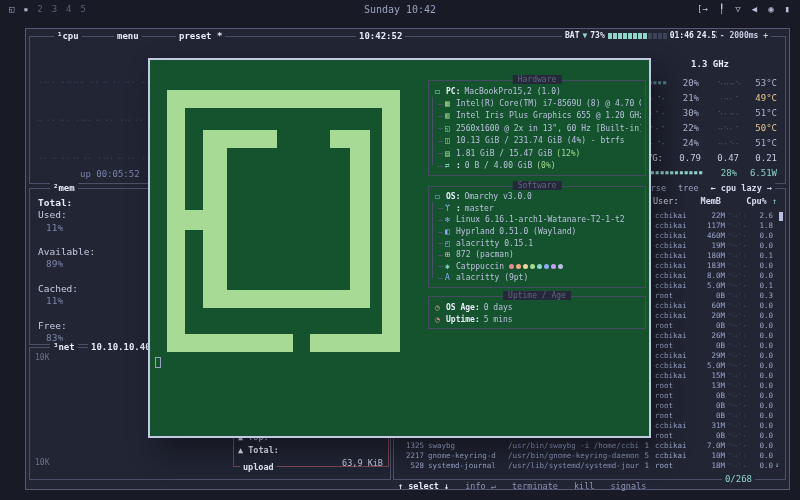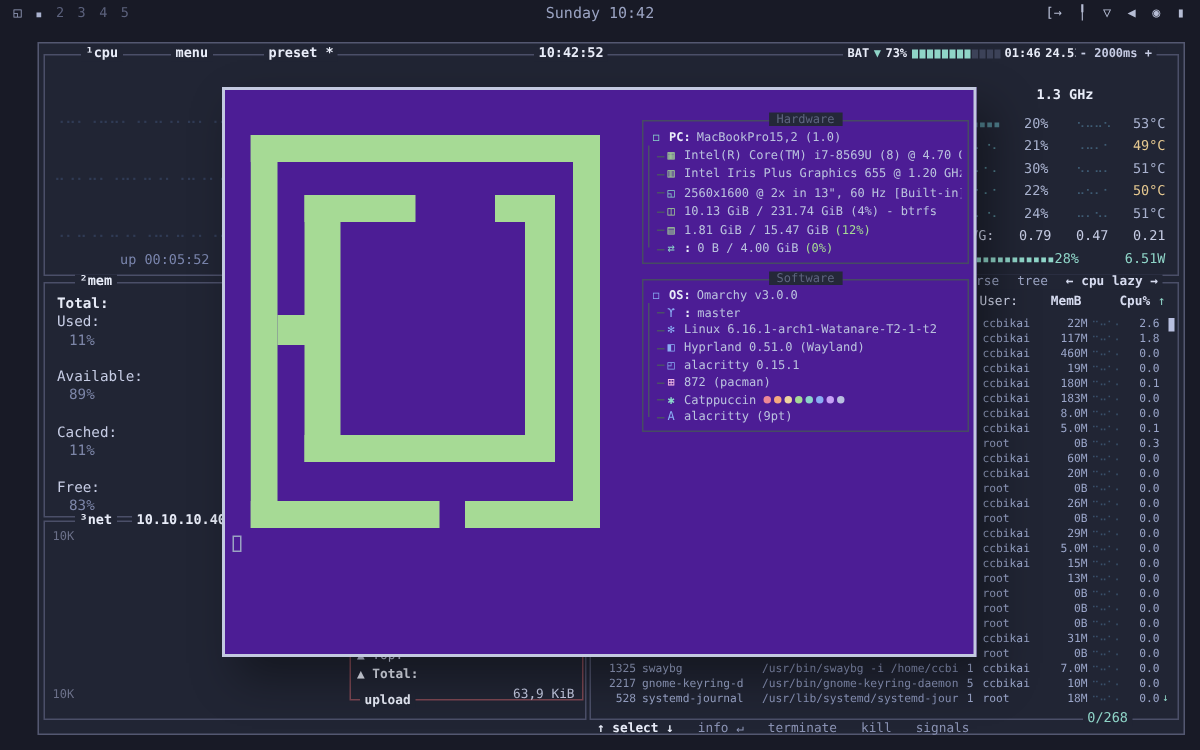--- a/index.html
+++ b/index.html
@@ -38,21 +38,21 @@
   .cpu-right { position:absolute; right:8px; top:38px; width:172px; font-size:9px; }
   .core-row { display:flex; align-items:center; height:15px; justify-content:flex-end; }
   .core-lg { color:#4f7f8d; font-size:8px; flex:1; text-align:right; overflow:hidden; white-space:nowrap; }
   .core-load { width:32px; text-align:right; color:#a9b2cf; }
   .core-mg { width:42px; text-align:right; color:#3f5c74; font-size:8px; }
   .core-temp { width:36px; text-align:right; color:#a9b2cf; }
   .core-temp.warm { color:#e5c890; }
   .lavg-label { color:#cdd3e8; }
   .lavg-val { width:38px; text-align:right; color:#c6cce4; }
   .total-meter { color:#8fd5c8; font-size:8px; }
-  .total-pct { width:34px; color:#8fd5c8; }
+  .total-pct { width:34px; text-align:right; color:#8fd5c8; }
   .total-pow { width:40px; text-align:right; color:#8fd5c8; }
   .cpu-uptime { position:absolute; left:10px; bottom:4px; color:#7a85ad; font-size:9px;margin-left:40px; }
   .box-mem { left:3px; top:159px; width:362px; height:157px; }
   .box-mem .btitle { left:20px; }
   .mem-lines { position:absolute; left:8px; top:8px; right:6px; }
   .mem-line { position:relative; height:12.3px; font-size:9.5px; }
   .mem-line .lbl { color:#c6cce4; }
   .mem-line .lbl.b { font-weight:bold; color:#e8ecf8; }
   .mem-line .pct { color:#7d86a8; padding-left:8px; }
   .mem-line .frag { position:absolute; left:113px; top:0; color:#c6cce4; }
@@ -91,21 +91,21 @@
   .pr-extra { width:8px; text-align:center; color:#8fd5c8; font-size:7px; }
   .proc-thumb { position:absolute; right:2px; top:23px; width:4px; height:9px; background:#b8c0e0; }
   .proc-footer { position:absolute; right:30px; bottom:-5px; background:#212534; padding:0 3px;
     color:#8fd5c8; font-size:9px; }
   .menu-bar { position:absolute; left:372px; top:452px; display:flex; gap:16px; font-size:8.5px;
     color:#8items epx; color:#8b93b4; }
   .menu-item { color:#8b93b4; }
   .menu-item.b { color:#e8ecf8; font-weight:bold; }
   
   .fwin { position:absolute; left:148px; top:58px; width:503px; height:380px;
-    background:#4c1d95; border:2px solid #c3c9e0; box-shadow:10px 14px 28px rgba(0,0,0,.38); }
+    background:#14532d; border:2px solid #c3c9e0; box-shadow:10px 14px 28px rgba(0,0,0,.38); }
   .logo { position:absolute; left:17px; top:30px; }
   .cursor { position:absolute; left:5px; top:297px; width:6px; height:11px; border:1px solid #9aa3c2; }
   .ffbox { position:absolute; left:278px; width:218px; border:1px solid #464b63; }
   .fftitle { position:absolute; top:-6px; left:50%; transform:translateX(-50%);
     background:#242838; padding:0 5px; color:#5e6580; font-size:8px; white-space:nowrap; }
   .ff-hw { top:20px; height:96px; }
   .ff-sw { top:126px; height:102px; }
   .ff-up { top:236px; height:33px; }
   .ff-rows { position:absolute; left:6px; right:4px; top:4px; }
   .ff-hw .ff-rows .ff-row { height:12.4px; }
@@ -685,15 +685,30 @@
             <i style="background: rgb(184, 192, 224);"></i>
           </span>
         </div>
         <div class="ff-row child">
           <span class="ff-tick"></span>
           <span class="ff-icon ic-b">A</span>
           <span class="ff-text">alacritty (9pt)</span>
         </div>
       </div>
   </div>
+  <div class="ffbox ff-up">
+    <span class="fftitle">Uptime / Age</span>
+    <div class="ff-rows" id="ff-up">
+        <div class="ff-row">
+          <span class="ff-icon ic-r">◷</span>
+          <span class="ff-label">OS Age:</span>
+          <span class="ff-text">0 days</span>
+        </div>
+        <div class="ff-row">
+          <span class="ff-icon ic-r">◔</span>
+          <span class="ff-label">Uptime:</span>
+          <span class="ff-text">5 mins</span>
+        </div>
+      </div>
+  </div>
 
   <div class="cursor"></div>
 </div>
 
 </body></html>

